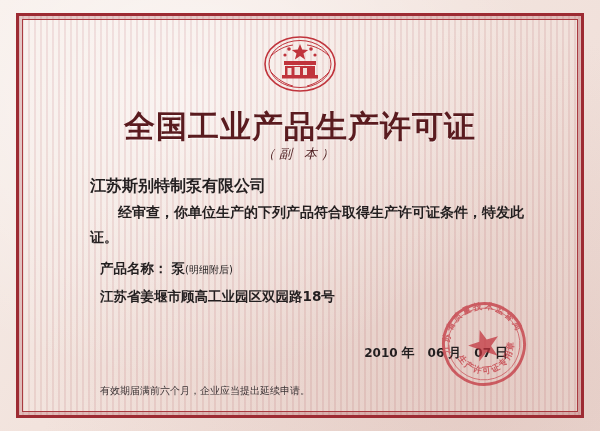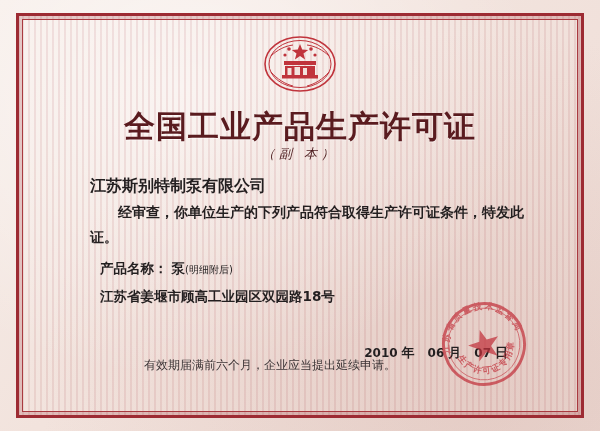--- a/index.html
+++ b/index.html
@@ -183,24 +183,23 @@
     gap: 4px;
     font-weight: bold;
     padding-right: 24px;
   }
   .date-right .num { font-size: 12px; padding-left: 9px; }
   .date-right .unit { font-size: 13px; }
 
   .footnote {
     position: absolute;
     left: 72px;
-    top: 333px;
-    font-size: 12px;
+    top: 360px;
+    font-size: 10px;
     color: #3b3335;
-    padding-left: 44px;
   }
 
   
   .seal {
     position: absolute;
     right: 42px;
     top: 274px;
     width: 92px;
     height: 92px;
     transform: rotate(-17deg);

